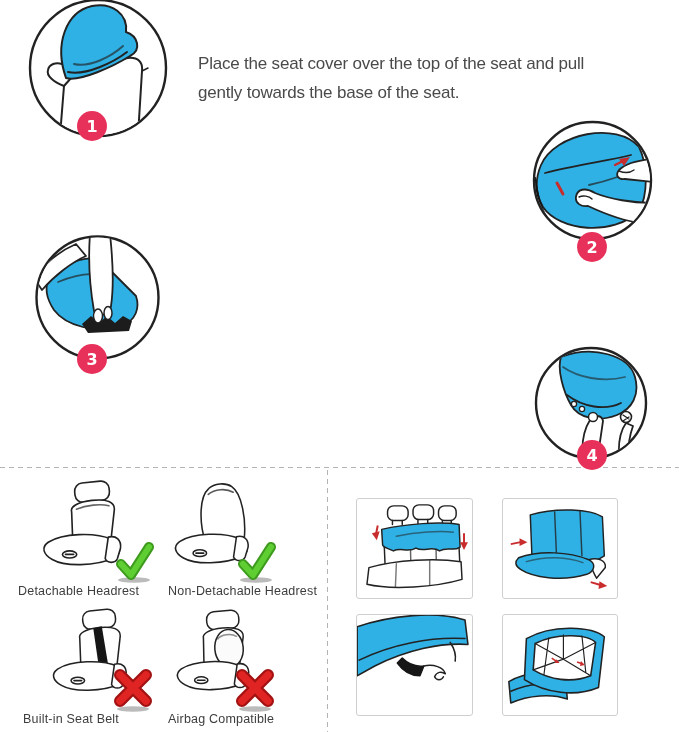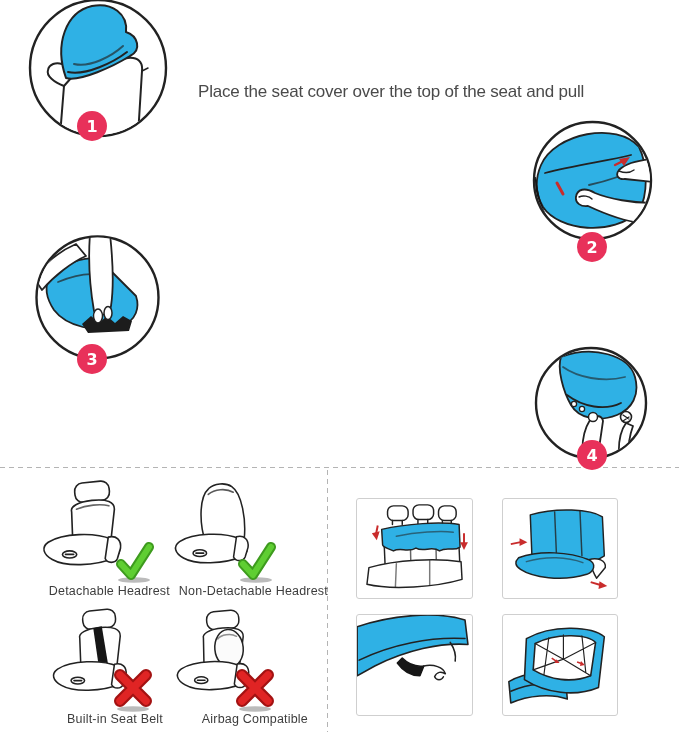--- a/index.html
+++ b/index.html
@@ -2,36 +2,36 @@
 <html style="--cover-blue: #2FB1E5; --badge-pink: #E8315A; --check-green: #5FCE32; --cross-red: #E02424; --arrow-red: #C92C2C; --text-gray: #4A4A4A; --divider-gray: #B4B4B4; --line-dark: #222222;"><head>
 <meta charset="utf-8">
 <style>
   * { margin:0; padding:0; box-sizing:border-box; }
   html,body { background:#fff; }
   body { font-family:"Liberation Sans", sans-serif; }
   .canvas { position:relative; width:679px; height:732px; background:#fff; overflow:hidden; }
   .abs { position:absolute; }
   svg { display:block; }
 
-  .steptext { color:var(--text-gray); font-size:17px; letter-spacing:-0.2px; white-space:nowrap;margin-top:28px; }
+  .steptext { color:var(--text-gray); font-size:17px; letter-spacing:-0.2px; white-space:nowrap; }
   .lh29 .tline { line-height:29px; height:29px; }
   .lh27 .tline { line-height:27px; height:27px; }
 
   .badge { position:absolute; width:30px; height:30px; border-radius:50%;
            background:var(--badge-pink); color:#fff; z-index:5;
            font-family:"DejaVu Sans", sans-serif; font-weight:bold; font-size:16px;
            display:flex; align-items:center; justify-content:center; }
 
   .hdash { position:absolute; height:1px;
            background:repeating-linear-gradient(90deg, var(--divider-gray) 0 5px, transparent 5px 9px); }
   .vdash { position:absolute; width:1px;
            background:repeating-linear-gradient(180deg, var(--divider-gray) 0 5px, transparent 5px 9px); }
 
   .compat-label { position:absolute; color:#3d3d3d; font-size:12.5px; letter-spacing:.2px;
-                  text-align:right; white-space:nowrap; }
+                  text-align:left; white-space:nowrap; }
   .dbox { position:absolute; border:1px solid #cfcfcf; border-radius:3px; background:#fff; overflow:hidden; }
   .dbox svg { width:100%; height:100%; }
 </style>
 </head>
 <body>
 
 <div class="canvas">
 
   <svg class="abs" style="left:24px; top:-6px;" width="148" height="148" viewBox="0 0 148 148">
     <clipPath id="c1">
@@ -46,20 +46,21 @@
       <path d="M50,70 C66,74 88,62 99,52" opacity=".65"></path>
       <path d="M118,77 L124,74" stroke-width="1.5"></path>
     </g>
   </svg>
   <div class="badge" style="left:77px; top:111px;">
     <span>1</span>
   </div>
 
   <div class="abs steptext lh29" style="left:198px; top:49px;">
     <div class="tline">Place the seat cover over the top of the seat and pull</div>
+    <div class="tline">gently towards the base of the seat.</div>
   </div>
 
 
   <svg class="abs" style="left:531px; top:119px;" width="123" height="123" viewBox="0 0 123 123">
     <clipPath id="c2">
         <circle cx="61.5" cy="61.5" r="57.5"></circle>
       </clipPath>
     <circle cx="61.5" cy="61.5" r="58.5" style="fill:#fff;stroke:var(--line-dark)" stroke-width="2.4"></circle>
     <g clip-path="url(#c2)" style="stroke:var(--line-dark)" stroke-width="1.8" fill="none" stroke-linejoin="round" stroke-linecap="round">
       <path style="fill:var(--cover-blue)" d="M10,46 C24,14 86,2 108,28 C116,44 118,74 108,92 C82,118 28,112 12,88 C4,74 4,60 10,46 Z"></path>

